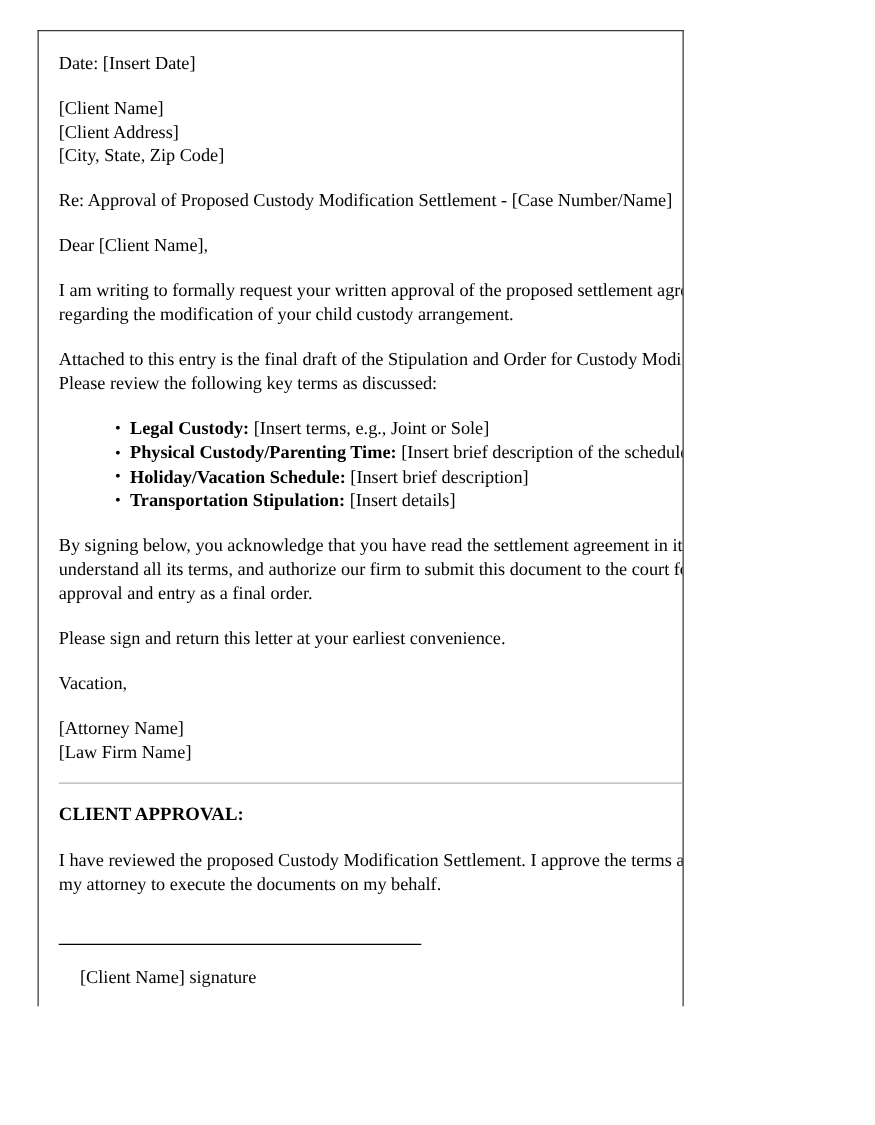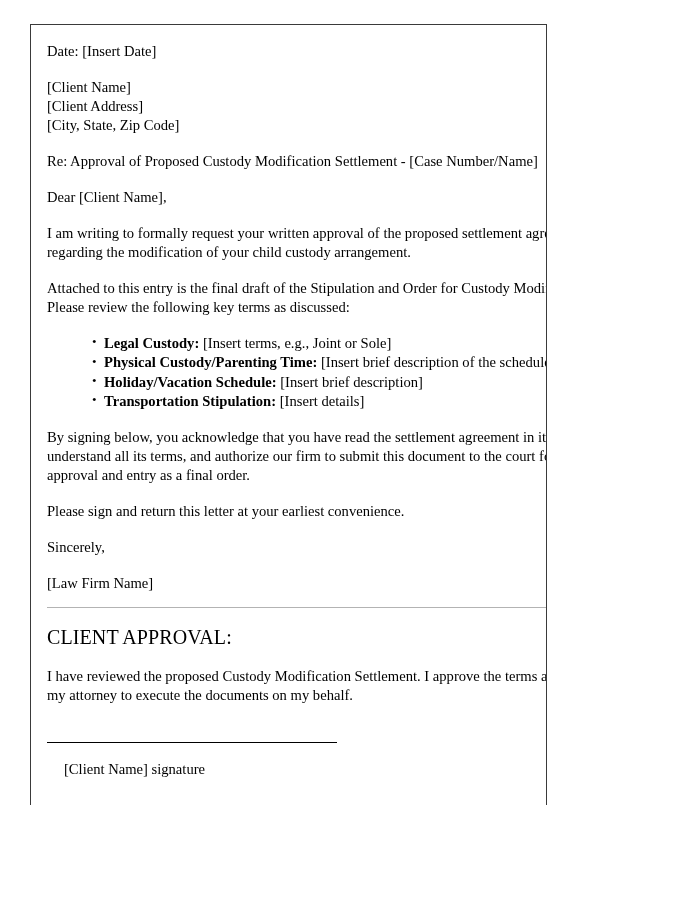--- a/index.html
+++ b/index.html
@@ -77,22 +77,22 @@
   }
 
   hr.section-rule {
     border: none;
     border-top: 1px solid #b3b3b3;
     margin: 14px 0 16px 0;
     width: 585px;
   }
 
   .approval-heading {
-    font-size: 20px;
-    font-weight: normal;
+    font-size: 15px;
+    font-weight: bold;
     line-height: 1.3;
     margin: 0 0 17px 0;
     letter-spacing: 0.1px;
   }
 
   .sig-gap { height: 20px; }
 
   .sig-line {
     width: 290px;
     height: 0;
@@ -146,23 +146,24 @@
       <li>
         <span class="term-label">Transportation Stipulation:</span>
         <span>[Insert details]</span>
       </li>
     </ul>
 
     <p class="para blk">By signing below, you acknowledge that you have read the settlement agreement in its entirety, understand all its terms, and authorize our firm to submit this document to the court for formal approval and entry as a final order.</p>
 
     <p class="para blk">Please sign and return this letter at your earliest convenience.</p>
 
-    <p class="para blk">Sincerely,</p>
+    <p class="para blk">Vacation,</p>
 
     <div class="stack">
+      <p class="para">[Attorney Name]</p>
       <p class="para">[Law Firm Name]</p>
     </div>
 
     <hr class="section-rule">
 
     <p class="approval-heading">CLIENT APPROVAL:</p>
 
     <p class="para blk">I have reviewed the proposed Custody Modification Settlement. I approve the terms and authorize my attorney to execute the documents on my behalf.</p>
 
     <div class="sig-gap"></div>

